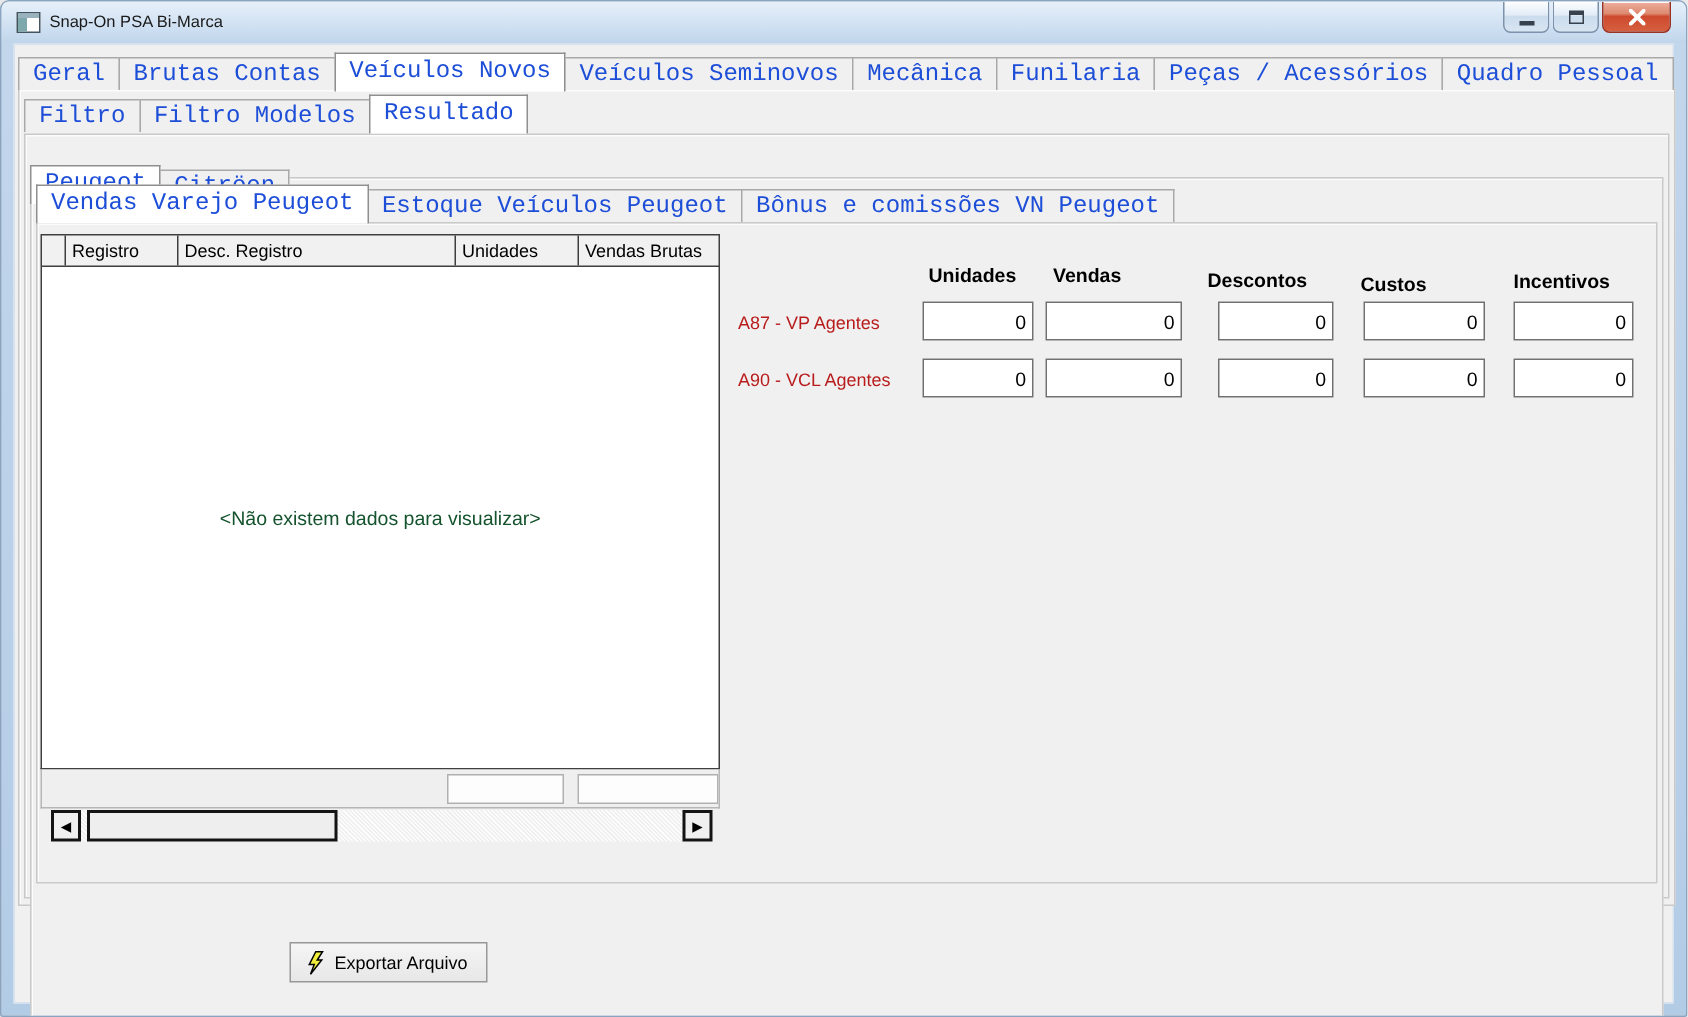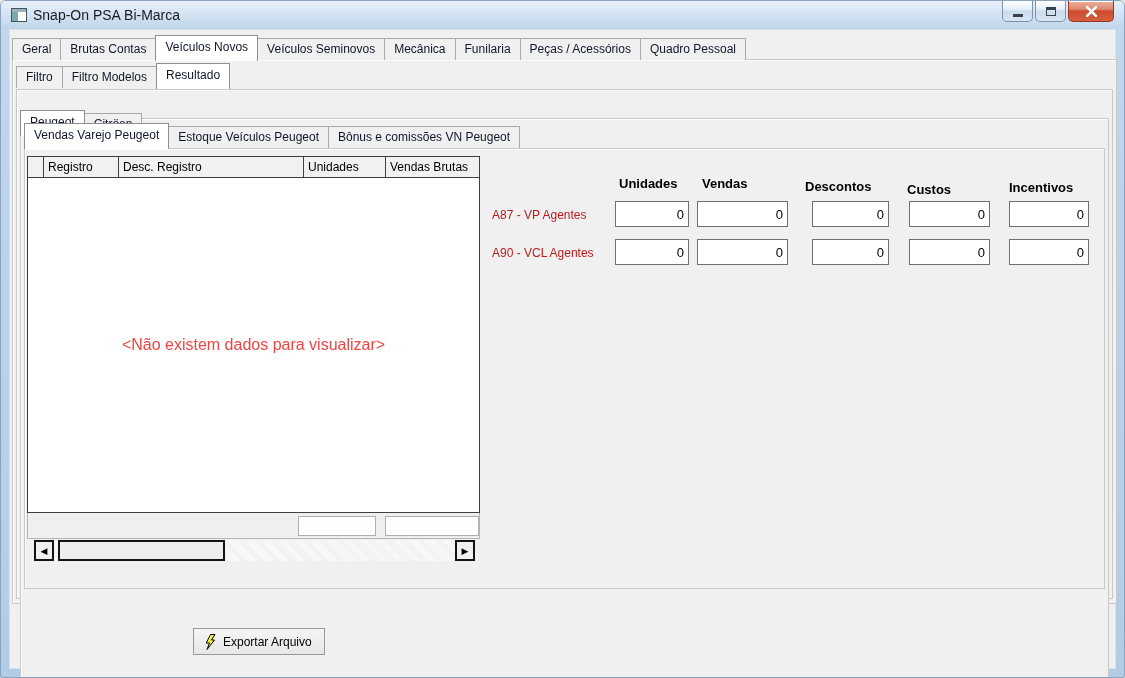--- a/index.html
+++ b/index.html
@@ -8,56 +8,56 @@
     position:relative; width:1125px; height:678px; margin:0 auto;
     background:linear-gradient(180deg,#dce9f7 0,#c2d6ec 30px,#b3cce6 100%);
     border:1px solid #8aa4c0; border-radius:6px 6px 2px 2px; overflow:hidden;
   }
   
   #titlebar { position:absolute; left:0; top:0; right:0; height:28px; display:flex; align-items:center; padding-left:10px;
     background:linear-gradient(180deg,#e6f0fa 0,#cfe0f2 60%,#c0d5ea 100%); }
   .title-icon { width:16px; height:14px; border:1px solid #44555f; background:#fff; margin-right:6px; position:relative; }
   .title-icon::before { content:""; position:absolute; left:0; top:0; bottom:0; width:6px; background:#7fa8ad; }
   .title-icon::after { content:""; position:absolute; left:0; right:0; top:0; height:3px; background:#9ab2bd; }
-  #title-text { font-size:14px; color:#1a1a1a; }
+  #title-text { font-size:11px; color:#1a1a1a; }
   #winbtns { position:absolute; top:0; right:10px; display:flex; gap:2px; }
   .winbtn { height:21px; border:1px solid #7e93ab; border-top:none; border-radius:0 0 5px 5px;
     background:linear-gradient(180deg,#fdfeff 0,#e2ecf6 45%,#cbdcee 50%,#d8e5f2 100%);
     display:flex; align-items:center; justify-content:center; cursor:default;
     box-shadow:inset 0 1px 0 #fff; }
   .winbtn.min, .winbtn.max { width:31px; }
   .winbtn.close { width:46px; border-color:#9b3325;
     background:linear-gradient(180deg,#eeb0a0 0,#de8a6f 40%,#ce4a2e 50%,#d5603f 100%); }
   .glyph-min { display:block; width:10px; height:3px; background:#37414d; margin-top:8px; }
   .glyph-max { display:block; width:10px; height:9px; border:1px solid #37414d; border-top:3px solid #37414d; background:transparent; }
   
   #client { position:absolute; left:8px; right:8px; top:28px; bottom:8px; background:#f0f0f0; border:1px solid #d6e2ef; }
   
   .tabstrip { position:absolute; display:flex; align-items:flex-end; height:26px; z-index:3; }
-  .tab { height:22px; display:flex; align-items:center; padding:0 9px 2px 9px; font-size:12px; color:#0f172a;
-    background:#f0f0f0; border:1px solid #a9a9a9; border-bottom:none; margin-right:-1px; cursor:default; white-space:nowrap; }
+  .tab { height:22px; display:flex; align-items:center; padding:0 9px 2px 9px; font-size:16px; color:#1d4ed8;
+    background:#f0f0f0; border:1px solid #a9a9a9; border-bottom:none; margin-right:-1px; cursor:default; white-space:nowrap;font-family:Liberation Mono, monospace; }
   .tab.sel { height:26px; background:#fff; border-color:#8f8f8f; z-index:4; position:relative; margin-bottom:-1px; padding-bottom:4px; }
   .tabpage { position:absolute; background:#f0f0f0; border:1px solid #c9c9c9; box-shadow:inset 1px 1px 0 #fcfcfc; }
   #strip1 { left:2px; top:4px; }
   #page1  { left:2px; top:29px; width:1105px; height:545px; }
   #strip2 { left:3px; top:2px; }
   #page2  { left:3px; top:29px; width:1097px; height:510px; }
   #strip3 { left:3px; top:19px; }
   #page3  { left:3px; top:28px; width:1089px; height:580px; }
   #strip4 { left:3px; top:3px; }
   #page4  { left:3px; top:29px; width:1081px; height:441px;padding-left:12px; }
   
   #grid { position:absolute; left:2px; top:7px; width:453px; }
   #grid-header { display:flex; height:22px; border:1px solid #3f3f3f; background:#f1f1f1; }
   .gh-cell { border-right:1px solid #3f3f3f; display:flex; align-items:center; padding-left:4px; font-size:12px; color:#000; overflow:hidden; white-space:nowrap; }
   .gh-cell:last-child { border-right:none; }
   .gh-0 { width:16px; padding-left:0; } .gh-1 { width:75px; } .gh-2 { width:185px; } .gh-3 { width:82px; } .gh-4 { flex:1; }
   #grid-body { height:335px; border:1px solid #3f3f3f; border-top:none; background:#fff;
     display:flex; align-items:center; justify-content:center; }
-  #grid-empty { font-size:16px; color:#ef4444; }
+  #grid-empty { font-size:13px; color:#14532d; }
   #grid-footer { position:relative; height:26px; background:#efefef; border:1px solid #b6b6b6; border-top:none; }
   .foot-box { position:absolute; top:3px; height:20px; background:#fdfdfd; border:1px solid #b0b0b0; font-size:12px; text-align:right; padding:2px 3px; }
   .foot-box.b1 { left:270px; width:78px; }
   .foot-box.b2 { left:357px; width:94px; }
   #hscroll { position:relative; margin:1px 5px 0 7px; height:21px;
     background:#f5f5f5;
     background-image:repeating-linear-gradient(45deg, rgba(255,255,255,.7) 0 1px, rgba(230,230,230,.4) 1px 2px); }
   .sb-btn { position:absolute; top:0; width:20px; height:21px; border:2px solid #141414; background:#f0f0f0;
     display:flex; align-items:center; justify-content:center; font-size:9px; color:#000; }
   .sb-left { left:0; } .sb-right { right:0; }

